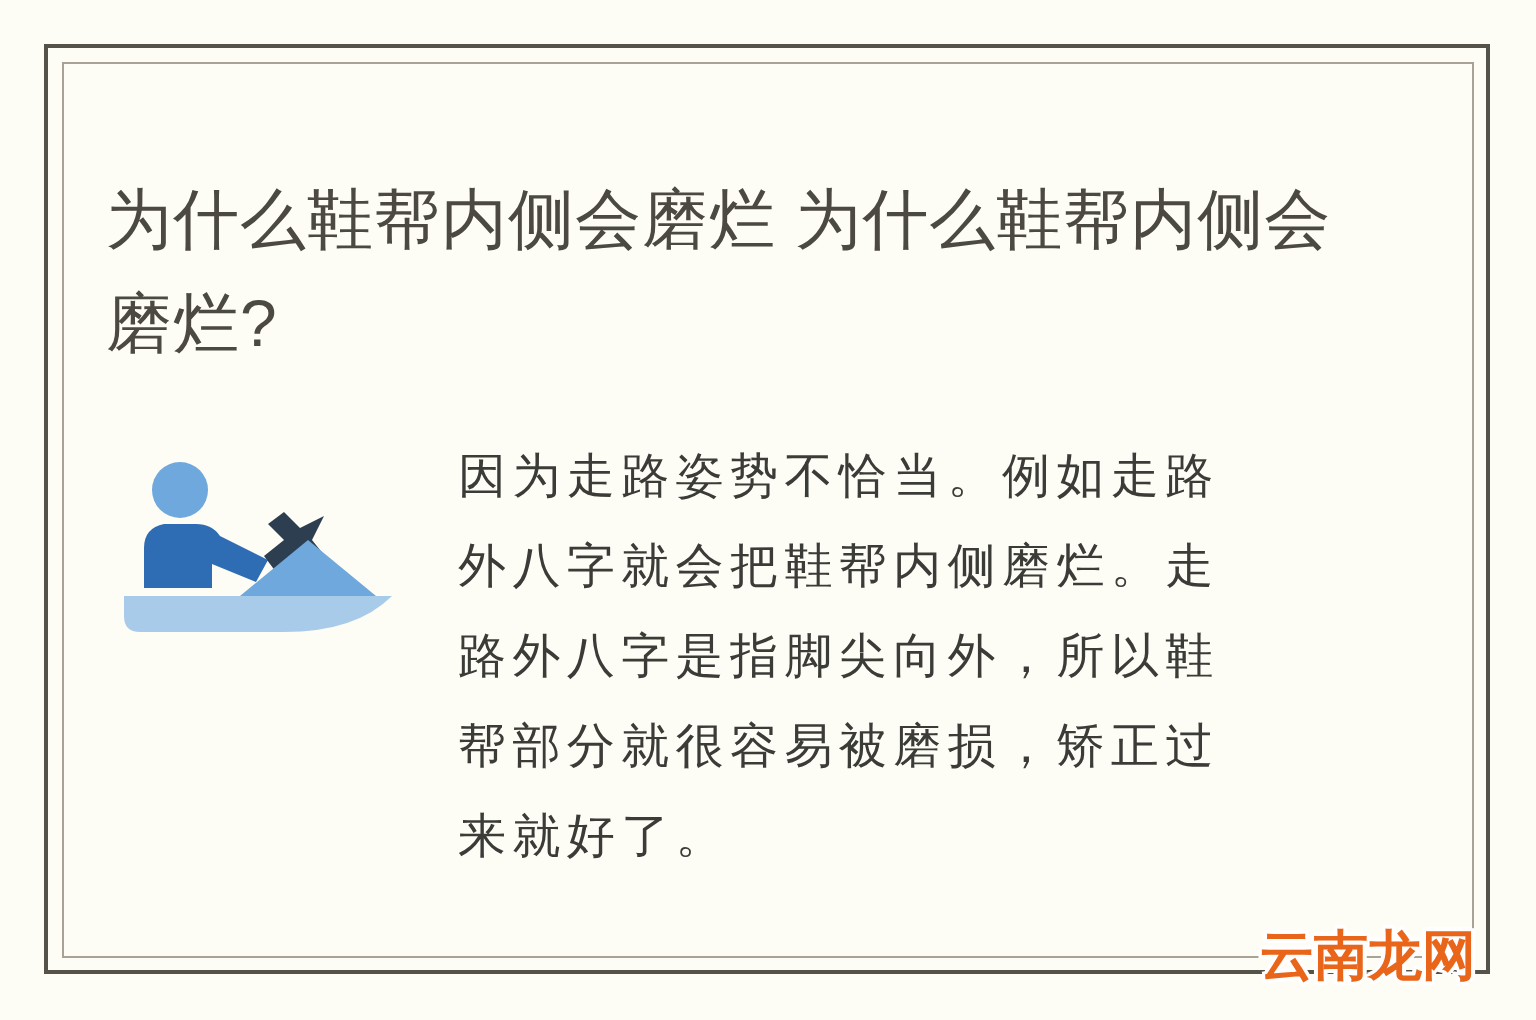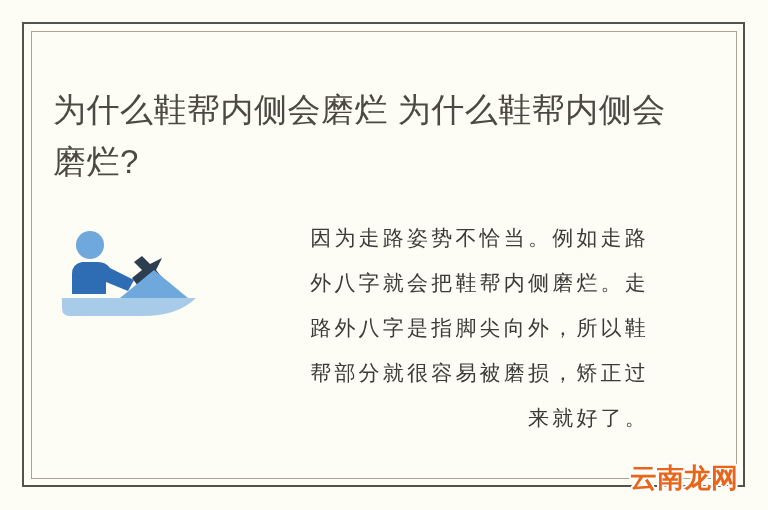--- a/index.html
+++ b/index.html
@@ -67,26 +67,26 @@
     width: 140px;
     height: 95px;
   }
 
   
   .body-text {
     position: absolute;
     left: 229px;
     top: 216px;
     width: 420px;
-    font-size: 21px;
+    font-size: 24px;
     line-height: 45px;
     color: #3b3b38;
     letter-spacing: 3.2px;
     font-family: "DejaVu Serif", "Liberation Serif", serif;
-    text-align: right;
+    text-align: left;
     white-space: pre-wrap;
   }
 
   
   .watermark {
     position: absolute;
     left: 630px;
     top: 463px;
     font-size: 27px;
     font-weight: bold;

